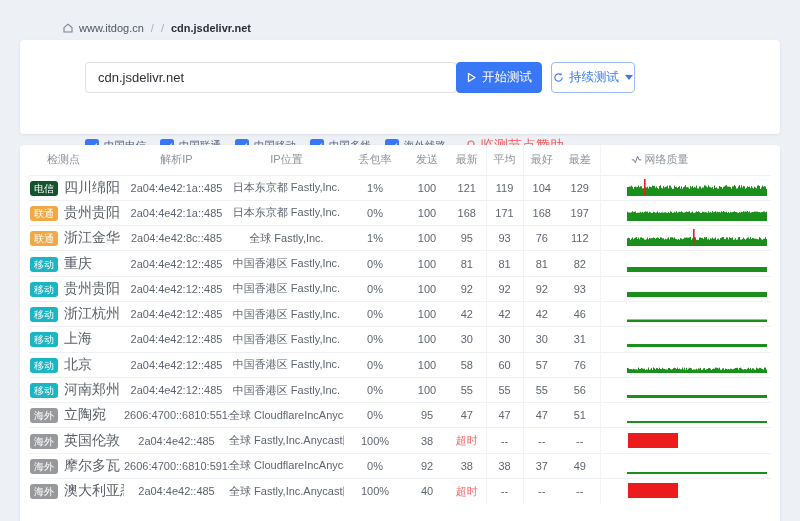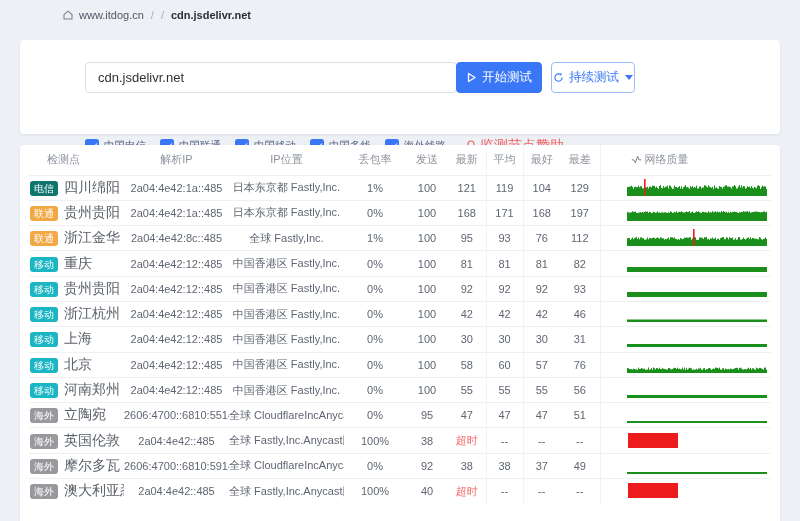--- a/index.html
+++ b/index.html
@@ -6,21 +6,21 @@
   html,body { width: 800px; height: 521px; }
   body {
     background: #edf0f5;
     font-family: "Liberation Sans", "DejaVu Sans", sans-serif;
     position: relative;
     overflow: hidden;
     color: #5f6672;
   }
   
   .breadcrumb {
-    position: absolute; left: 62px; top: 9px;
+    position: absolute; left: 62px; top: 22px;
     display: flex; align-items: center; gap: 7px;
     font-size: 11px; color: #5f6670;
   }
   .breadcrumb .sep { color: #aab0ba; }
   .bc-home { color: #4e5662; cursor: pointer; }
   .bc-mid { color: #5871a8; cursor: pointer; }
   .bc-current { color: #2b2f36; font-weight: bold; }
   .home-ic { display: inline-flex; margin-right: -2px; }
 
   
@@ -199,21 +199,21 @@
           <th>最差</th>
           <th style="padding-left: 30px;"><span class="hdr-ic">
               <svg width="11" height="11" viewBox="0 0 15 11">
                 <polyline points="1,6 4,6 6,10 9,1 11,6 14,6" fill="none" stroke="#6b7280" stroke-width="1.2"></polyline>
               </svg>
             </span><span>网络质量</span></th>
         </tr>
       </thead>
     <tbody id="table-body">
         <tr>
-          <td><span class="badge" style="background:#0f766e">电信</span><span class="node-name">四川绵阳</span></td>
+          <td><span class="badge" style="background:#14532d">电信</span><span class="node-name">四川绵阳</span></td>
           <td>2a04:4e42:1a::485</td>
           <td>日本东京都 Fastly,Inc.</td>
           <td>1%</td>
           <td>100</td>
           <td class="">121</td>
           <td>119</td>
           <td>104</td>
           <td>129</td>
           <td><span class="qual-wrap">
               <svg width="140" height="22" viewBox="0 0 140 22">

